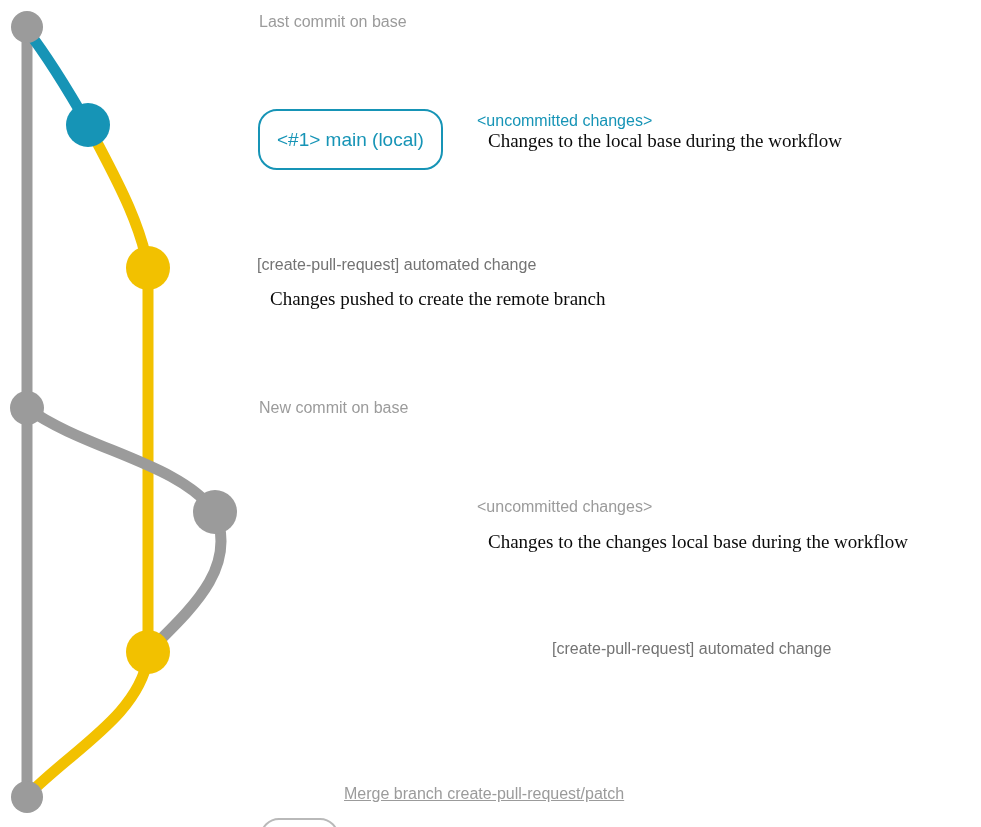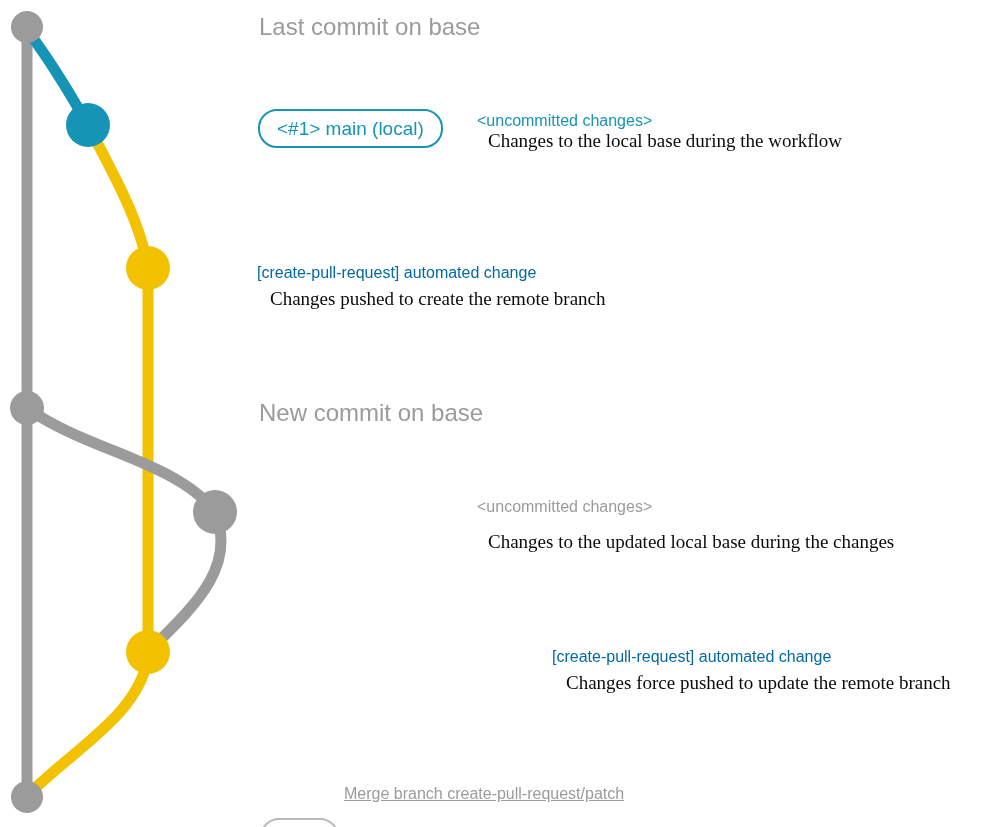--- a/index.html
+++ b/index.html
@@ -2,33 +2,33 @@
 <html><head>
 <meta charset="utf-8">
 <style>
   html,body { margin:0; padding:0; background:#ffffff; }
   .canvas {
     position:relative; width:981px; height:827px; background:#ffffff;
     font-family:"Liberation Sans", sans-serif; overflow:hidden;
   }
   .abs { position:absolute; }
   svg.graph { position:absolute; left:0; top:0; }
-  .title { font-size:24px; color:#9B9B9B; white-space:nowrap; }
+  .title { font-size:16px; color:#9B9B9B; white-space:nowrap; }
   .badge {
     display:inline-block; border:2px solid; border-radius:19px;
-    height:33px; line-height:33px; padding:1px 17px; font-size:19px;
+    height:33px; line-height:33px; padding:12px 17px; font-size:19px;
     background:#ffffff; white-space:nowrap;
   }
   .badge.blue   { color:#1694B6; border-color:#1694B6; }
   .badge.grayb  { color:#9B9B9B; border-color:#B9B9B9; }
   .badge.yellow { color:#F2C100; border-color:#F2C100; }
   .note { font-size:16px; white-space:nowrap; }
   .note.blue   { color:#1694B6; }
   .note.gray   { color:#9B9B9B; }
-  .note.yellow { color:#0369a1;margin-top:8px; }
+  .note.yellow { color:#737373; }
   .desc {
     font-family:"Liberation Serif", serif; font-size:19px;
     color:#0B0B0B; white-space:nowrap;
   }
 </style>
 </head>
 <body>
 
 <div class="canvas">
 
@@ -60,23 +60,22 @@
   </div>
   <div class="abs note blue" style="left:477px; top:112px;">&lt;uncommitted changes&gt;</div>
   <div class="abs desc" style="left:488px; top:130px;">Changes to the local base during the workflow</div>
 
   <div class="abs note yellow" style="left:257px; top:256px;">[create-pull-request] automated change</div>
   <div class="abs title" style="left:259px; top:399px;">New commit on base</div>
 
   <div class="abs desc" style="left:270px; top:288px;">Changes pushed to create the remote branch</div>
 
   <div class="abs note gray" style="left:477px; top:498px;">&lt;uncommitted changes&gt;</div>
-  <div class="abs desc" style="left:488px; top:531px;">Changes to the updated local base during the changes</div>
+  <div class="abs desc" style="left:488px; top:531px;">Changes to the changes local base during the workflow</div>
 
   <div class="abs note yellow" style="left:552px; top:640px;">[create-pull-request] automated change</div>
-  <div class="abs desc" style="left:566px; top:672px;">Changes force pushed to update the remote branch</div>
 
   <div class="abs" style="left:260px; top:779px;margin-top:39px;">
     <span class="badge grayb">main</span>
   </div>
   <div class="abs note gray" style="left:344px; top:785px;text-decoration:underline;">Merge branch create-pull-request/patch</div>
 
 </div>
 
 </body></html>

